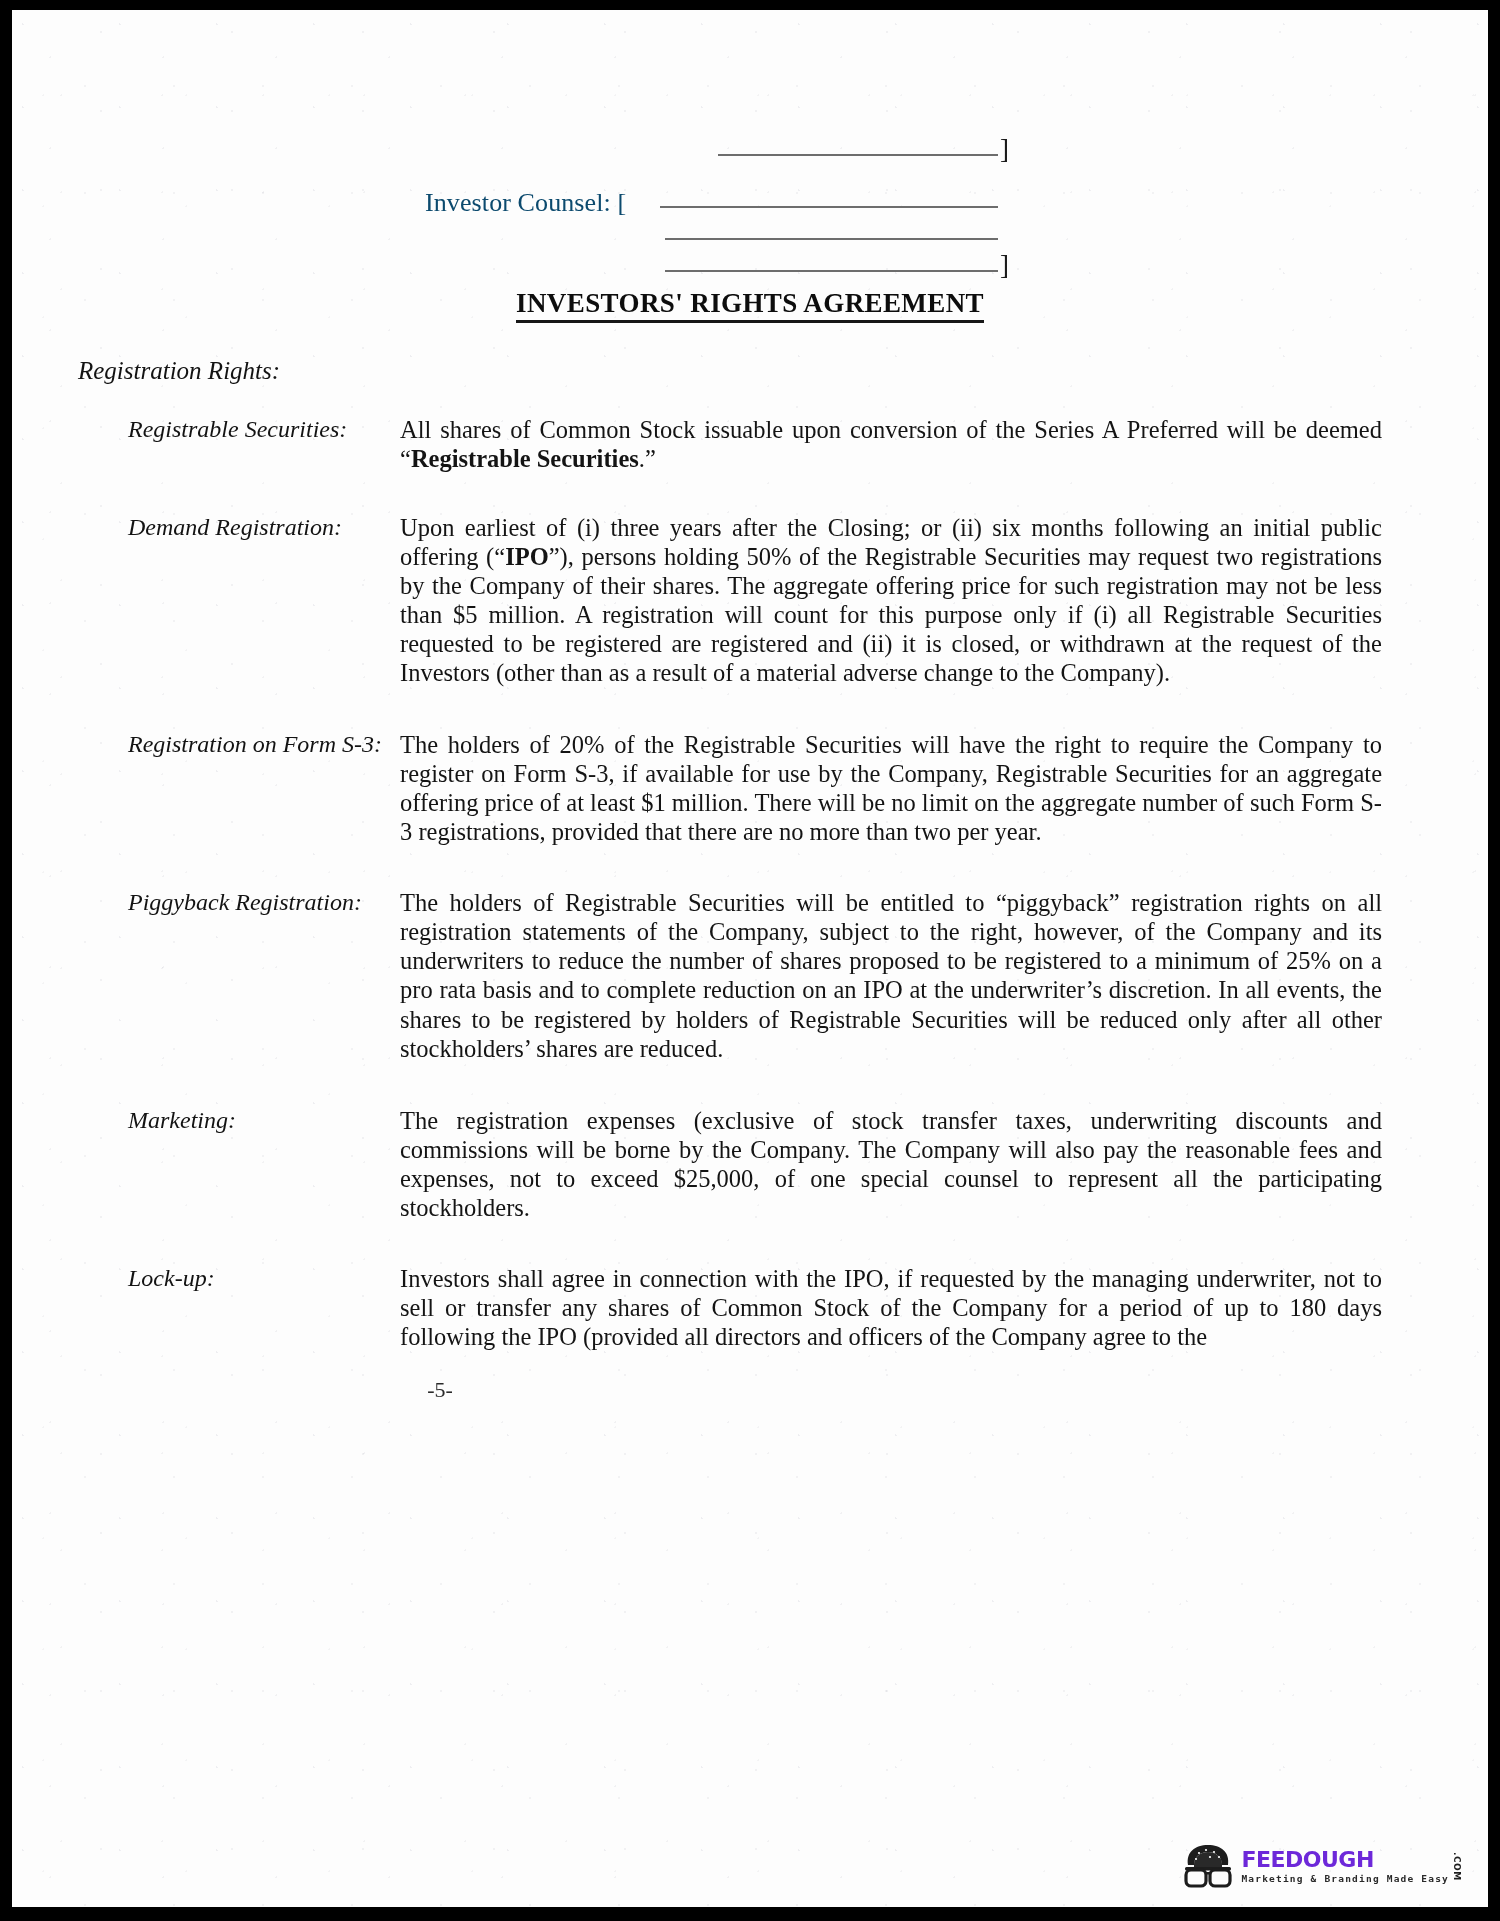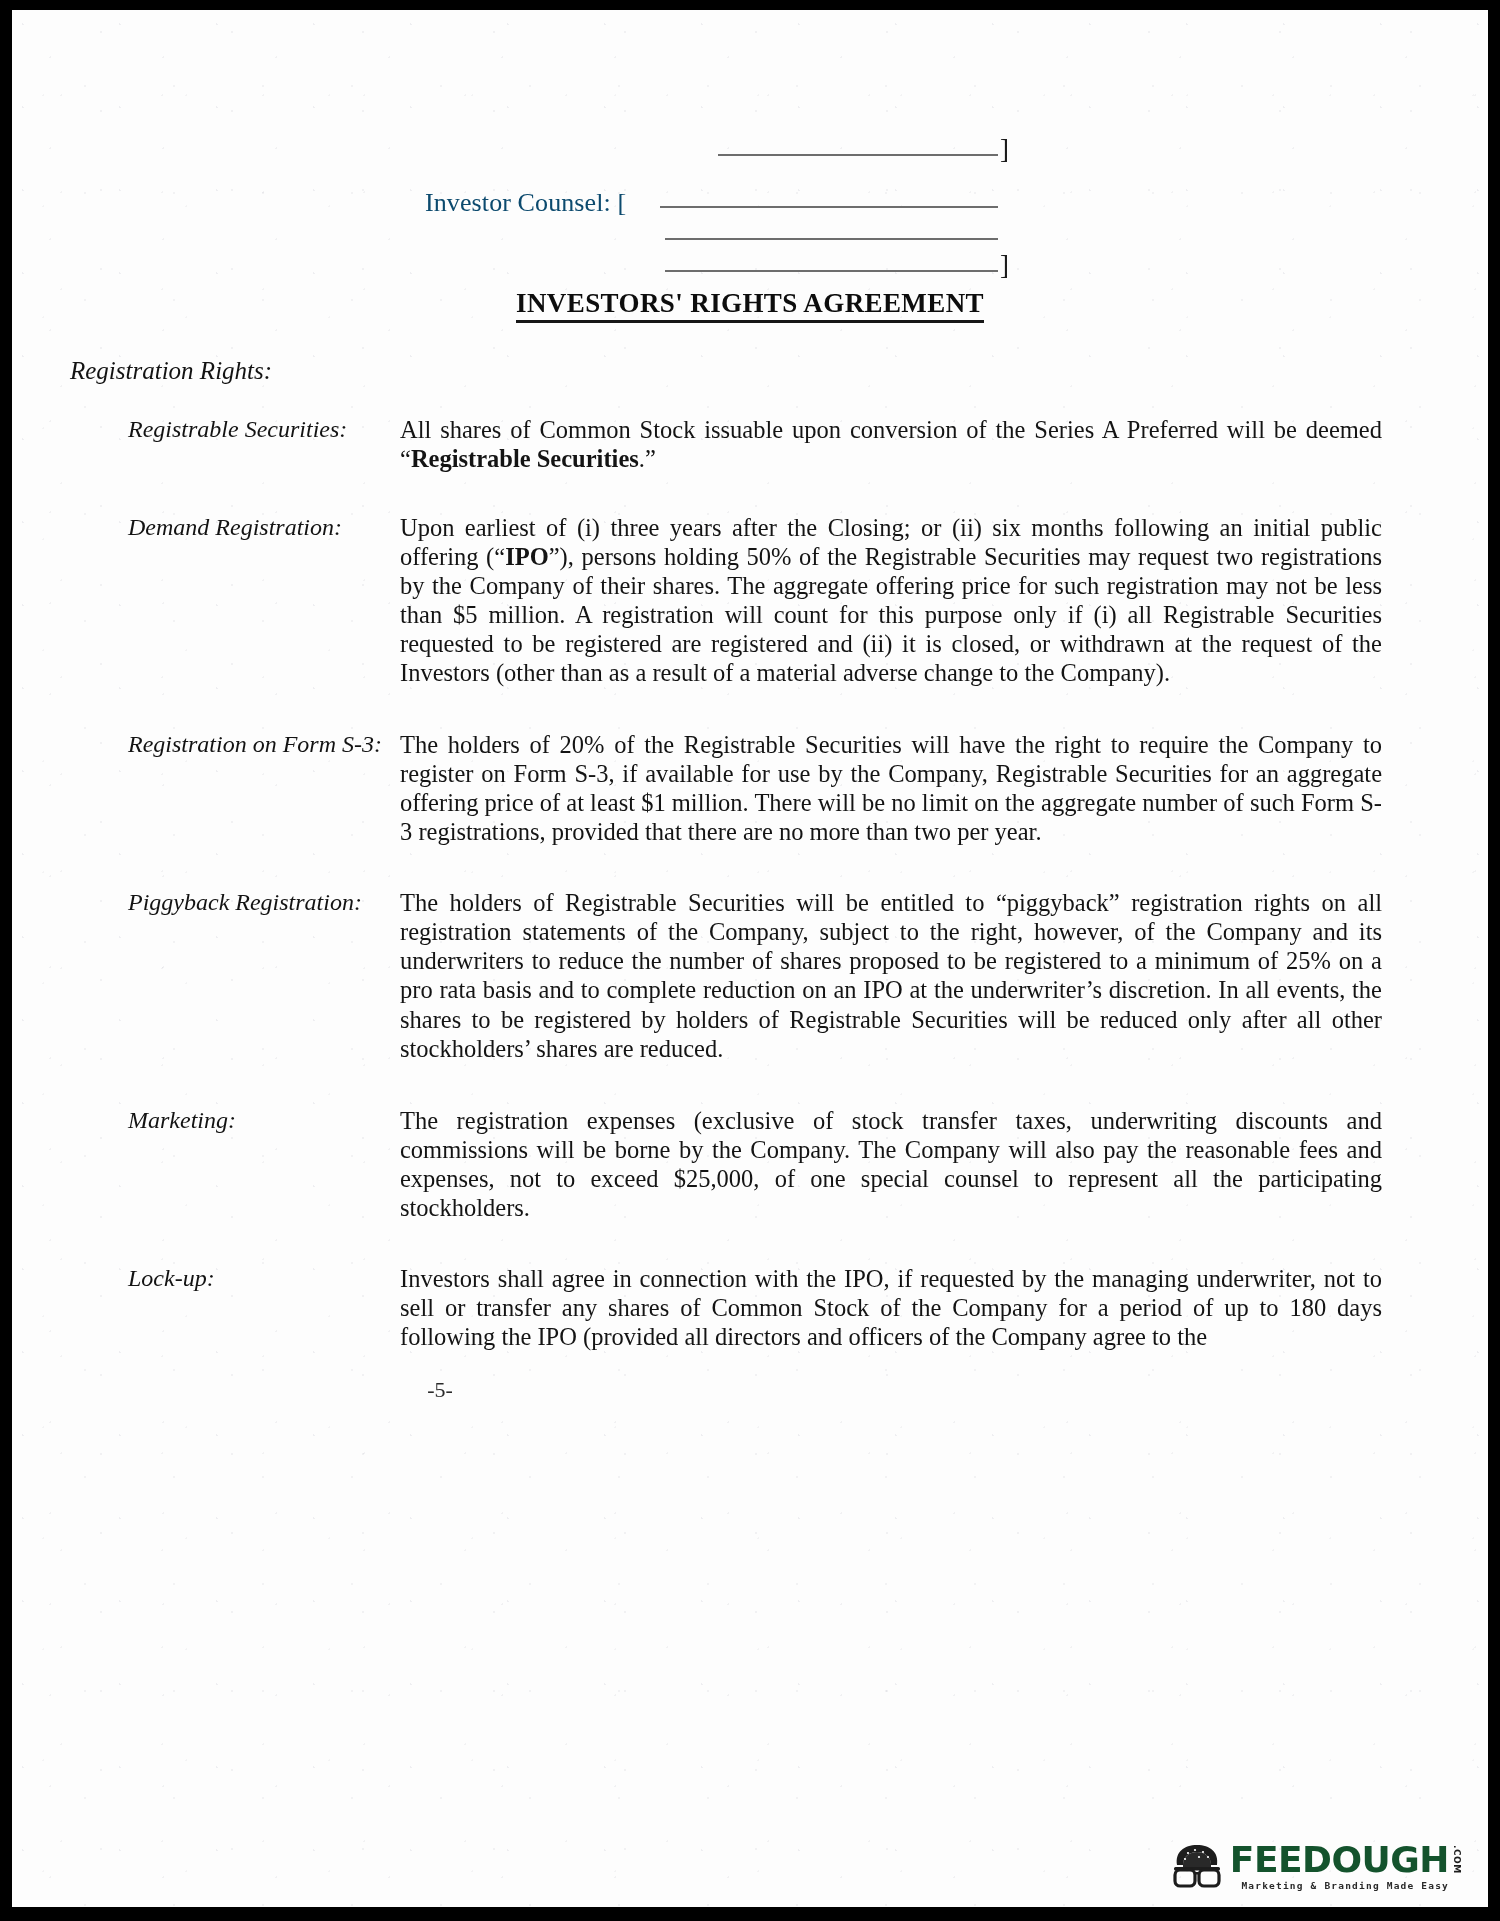--- a/index.html
+++ b/index.html
@@ -104,21 +104,21 @@
   .doc-title span {
     border-bottom: 3px solid #171717;
     padding-bottom: 2px;
   }
 
   
   .toplevel {
     font-style: italic;
     font-size: 25px;
     margin-top: 38px;
-    margin-left: 0;
+    margin-left: 8px;
     color: #131313;
   }
 
   
   .term-row {
     display: flex;
     align-items: flex-start;
     margin-top: 34px;
     justify-content: flex-end;
   }
@@ -178,24 +178,24 @@
     flex: 0 0 54px;
   }
   .logo-wordmark {
     display: flex;
     align-items: flex-start;
     gap: 3px;
   }
   .logo-text {
     font-family: "DejaVu Sans", sans-serif;
     font-weight: bold;
-    font-size: 36px;
+    font-size: 22px;
     letter-spacing: -0.5px;
     line-height: 0.92;
-    color: #14532d;
+    color: #6d28d9;
   }
   .logo-tag {
     font-family: "DejaVu Sans Mono", monospace;
     font-size: 9.5px;
     font-weight: bold;
     letter-spacing: 1.2px;
     color: #2a2a2a;
     margin-top: 3px;
     text-align: right;
   }

